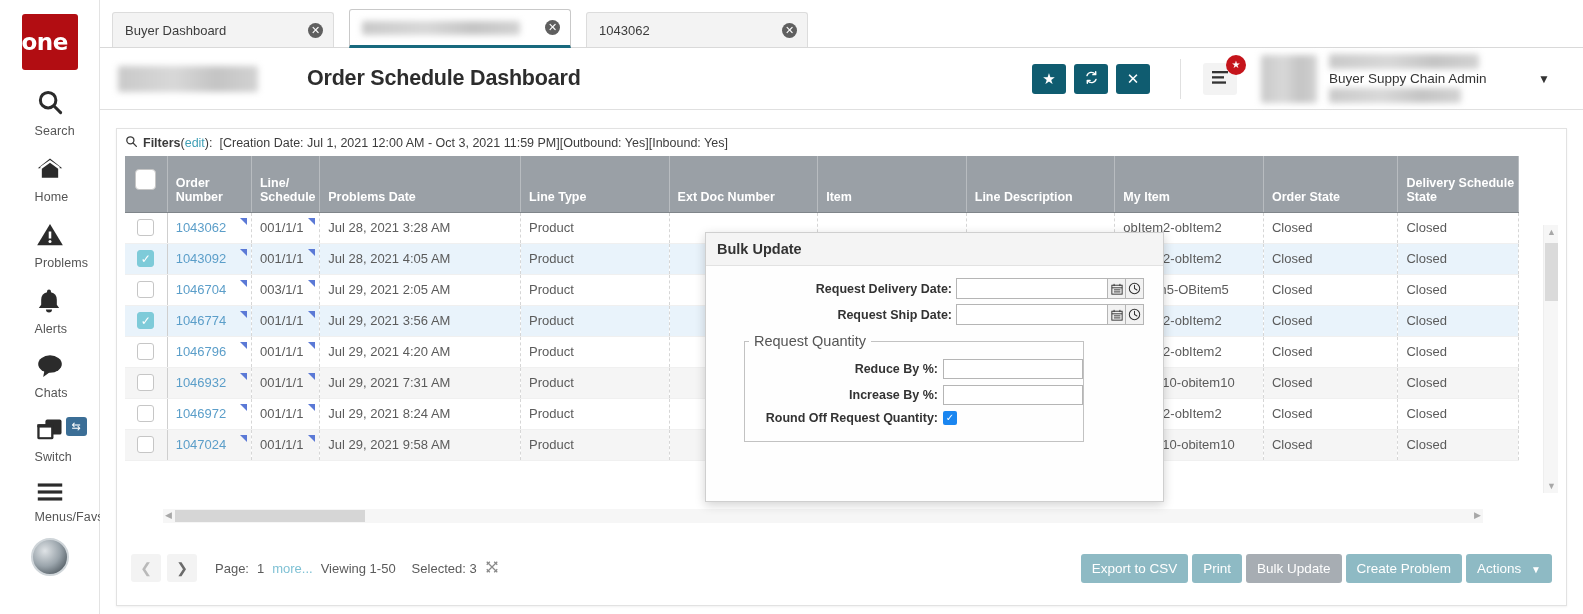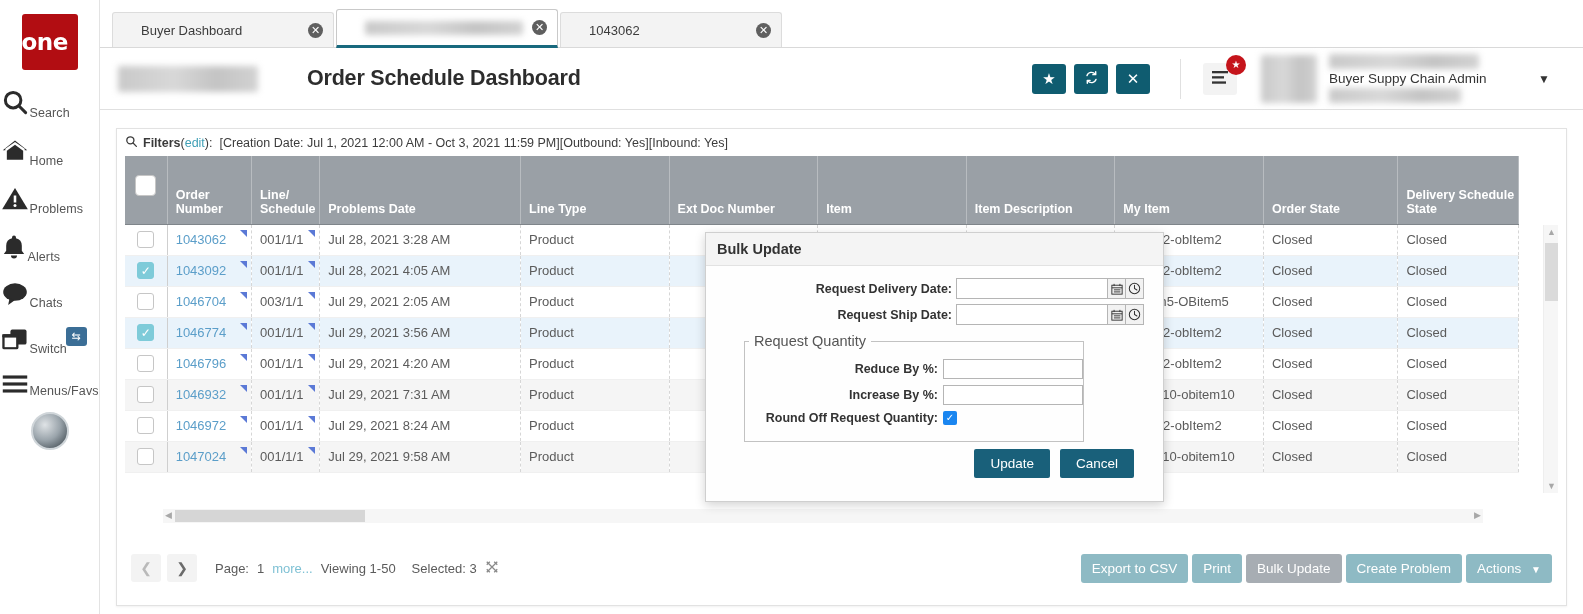--- a/index.html
+++ b/index.html
@@ -19,21 +19,21 @@
     padding-top: 14px; flex: 0 0 100px;
   }
   .logo {
     width: 56px; height: 56px; background: #b20d12; border-radius: 3px;
     display: flex; align-items: center; justify-content: flex-start;
     color: #fff; font-size: 23px; font-weight: 700; letter-spacing: -0.5px;
     font-family: "DejaVu Sans", sans-serif;
   }
   .rail-item {
     width: 100px; margin-top: 17px;
-    display: flex; flex-direction: row; align-items: flex-end; position: relative;
+    display: flex; flex-direction: column; align-items: flex-start; position: relative; padding-left: 35px;
   }
   .rail-item .gl { color: #2b2b2b; line-height: 1; }
   .rail-label {
     font-size: 12.5px; color: #555; margin-top: 4px; letter-spacing: .1px;
   }
   .switch-badge {
     position: absolute; right: 13px; top: 0px;
     width: 21px; height: 19px; background: #3b6e96; border-radius: 3px;
     color: #fff; font-size: 11px; display: flex; align-items: center; justify-content: center;
   }
@@ -52,21 +52,21 @@
     padding-left: 12px; position: relative;
   }
   .tabstrip:after {
     content:""; position:absolute; left:0; right:0; bottom:0; height:1px; background:#d9d9d9;
   }
   .tab {
     height: 36px; width: 222px; background: #f3f3f3;
     border: 1px solid #dcdcdc; border-bottom: none;
     border-radius: 3px 3px 0 0;
     display:flex; align-items:center; justify-content: space-between;
-    padding: 0 10px 0 28px; margin-right: 2px; position: relative;
+    padding: 0 10px 0 12px; margin-right: 15px; position: relative;
     font-size: 13px; color:#3c3c3c;
   }
   .tab.active {
     background:#fff; border-color:#c9c9c9; border-bottom: 3px solid #18697e;
     height: 39px; z-index:2;
   }
   .tab-close {
     width: 15px; height: 15px; border-radius:50%; background:#5f5f5f; color:#fff;
     font-size:11px; line-height: 15px; text-align:center; flex:0 0 15px;
     font-family:"DejaVu Sans", sans-serif;
@@ -118,21 +118,21 @@
   }
   .filters .flabel { font-weight: 600; margin-left: 5px; }
   .filters .fedit { color:#3f9fb5; }
   .filters .fvals { color:#3c3c3c; margin-left: 7px; }
 
   
   .tablewrap { position:absolute; left:8px; right:8px; top:27px; bottom:82px; overflow:hidden; }
   table.grid { border-collapse: collapse; width: 1394px; table-layout: fixed; }
   table.grid th {
     background:#9aa0a6; color:#fff; font-size: 12.5px; font-weight:700;
-    text-align:left; vertical-align: bottom; padding: 0 0 8px 8px; height: 68px;
+    text-align:left; vertical-align: bottom; padding: 0 0 8px 8px; height: 56px;
     border-right: 1px solid #b8bcc0; border-bottom: 1px solid #7f858a;
   }
   table.grid th.cb { width: 42px; padding-left: 0; text-align:center; vertical-align: middle; }
   table.grid td {
     font-size: 13px; color:#5b5b5b; height: 31px; padding: 0 8px;
     border-right: 1px dashed #d6d6d6; border-bottom: 1px solid #f0f0f0;
     white-space:nowrap; overflow:hidden;
   }
   table.grid td.cb { text-align:center; padding:0; border-right: 1px solid #cfcfcf; }
   tr.alt td { background: #f5f5f5; }
@@ -395,21 +395,21 @@
             <tr>
               <th class="cb">
                 <span class="chk hdr"></span>
               </th>
               <th style="width:84px">Order Number</th>
               <th style="width:68px">Line/ Schedule</th>
               <th style="width:200px">Problems Date</th>
               <th style="width:148px">Line Type</th>
               <th style="width:148px">Ext Doc Number</th>
               <th style="width:148px">Item</th>
-              <th style="width:148px">Item Description</th>
+              <th style="width:148px">Line Description</th>
               <th style="width:148px">My Item</th>
               <th style="width:134px">Order State</th>
               <th style="width:120px">Delivery Schedule State</th>
             </tr>
           </thead>
           <tbody id="tbody">
               <tr>
                 <td class="cb"><span class="chk"></span></td>
                 <td><span class="ordernum">1043062</span><span class="cellflag"></span></td>
                 <td><span>001/1/1</span><span class="cellflag"></span></td>
@@ -619,21 +619,17 @@
             <span class="flbl2">Increase By %:</span>
             <input class="finput2" type="text" value="" style="">
           </div>
 
           <div class="frow2" style="margin-bottom:0">
             <span class="flbl2">Round Off Request Quantity:</span>
             <span class="cbx">✓</span>
           </div>
         </fieldset>
 
-        <div class="modal-foot">
-          <div class="mbtn">Update</div>
-          <div class="mbtn">Cancel</div>
-        </div>
       </div>
     </div>
 
   </div>
 </div>
 
 </body></html>

